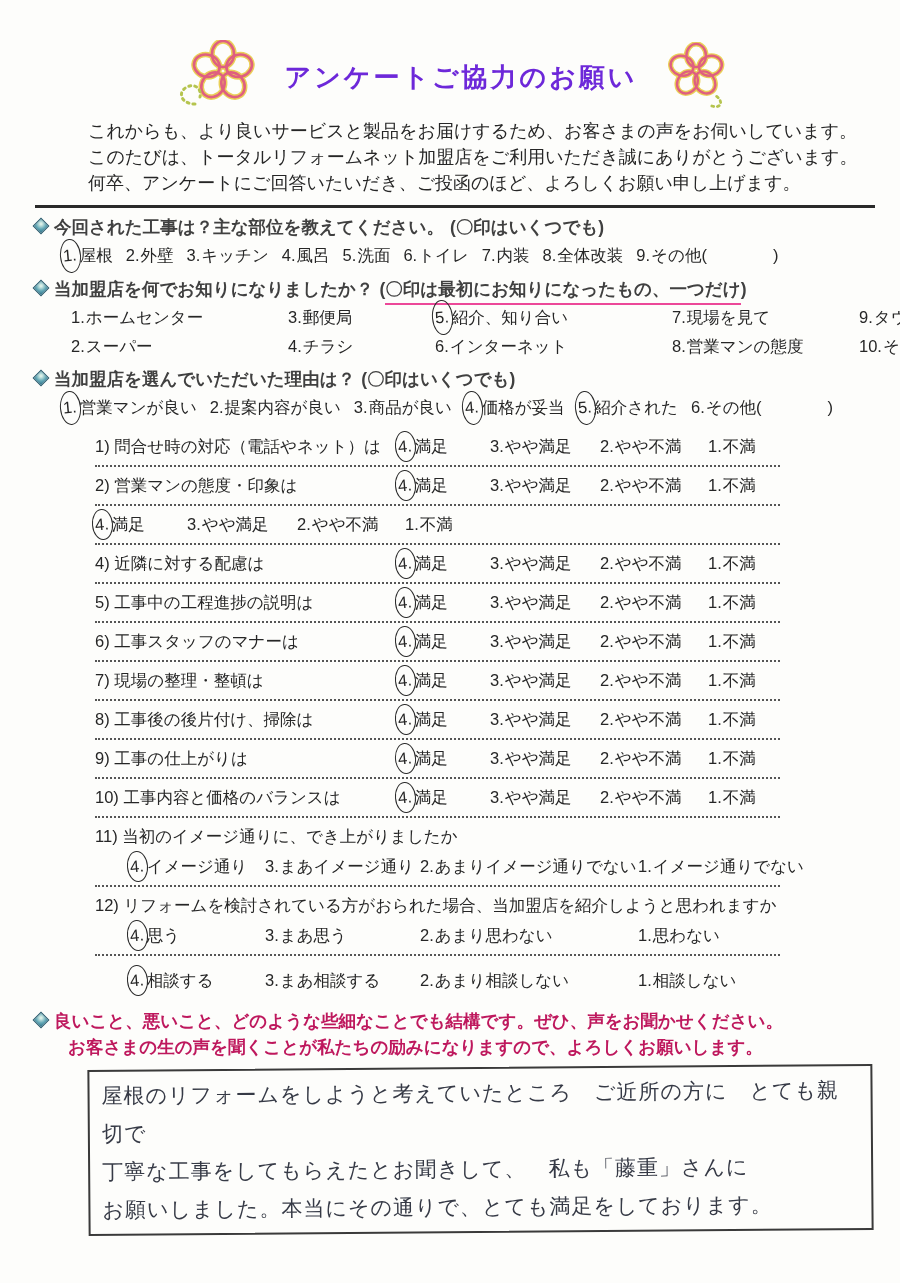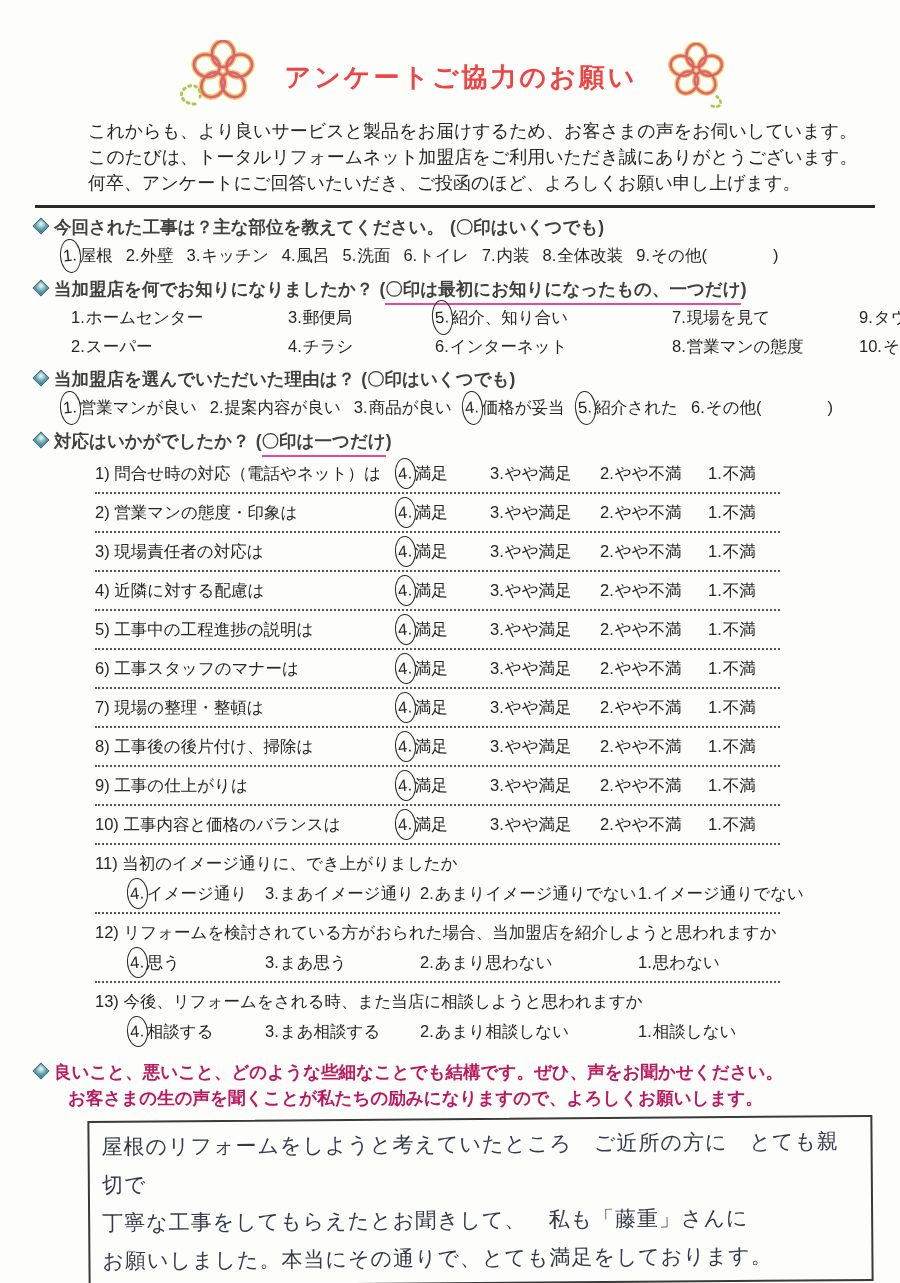--- a/index.html
+++ b/index.html
@@ -7,21 +7,21 @@
     width:900px;height:1283px;overflow:hidden;box-sizing:border-box;
     background:#fdfdfb;color:#262626;
     font-family:"Liberation Sans","DejaVu Sans",sans-serif;
     font-size:16.5px;
   }
   .page{padding:34px 25px 0 35px;box-sizing:border-box;}
   
   .header{display:flex;align-items:center;justify-content:center;margin-top:6px;}
   .flower{flex:0 0 auto;}
   .flower.right svg{transform:scaleX(-1);}
-  h1.title{font-size:26px;font-weight:bold;letter-spacing:3px;margin:0 22px;color:#ef4444;}
+  h1.title{font-size:26px;font-weight:bold;letter-spacing:3px;margin:0 22px;color:#6d28d9;}
   
   .intro{margin:4px 0 0 53px;}
   .intro p{margin:0;font-size:18px;line-height:26px;}
   hr.thick{border:none;border-top:3px solid #2a2a2a;margin:9px 0 3px 0;}
   
   .qhead{margin:7px 0 2px 0;font-weight:bold;font-size:17.5px;color:#404040;}
   .diamond{display:inline-block;width:10px;height:10px;margin:0 7px 0 0;transform:rotate(45deg);
     background:radial-gradient(circle at 35% 35%,#d9efe7 10%,#63a8b6 55%,#2b6d86 100%);
     border:1px solid #27596b;vertical-align:1px;}
   .qnote{margin-left:6px;}
@@ -156,23 +156,20 @@
         <span class="opt"><span class="num circled">1.</span><span class="lab">営業マンが良い</span></span>
         <span class="opt"><span class="num">2.</span><span class="lab">提案内容が良い</span></span>
         <span class="opt"><span class="num">3.</span><span class="lab">商品が良い</span></span>
         <span class="opt"><span class="num circled">4.</span><span class="lab">価格が妥当</span></span>
         <span class="opt"><span class="num circled">5.</span><span class="lab">紹介された</span></span>
         <span class="opt"><span class="num">6.</span><span class="lab">その他(　　　　)</span></span>
       </div>
   </section>
 
   <section>
-    <div class="qhead">
-      <span class="diamond"></span><span>対応はいかがでしたか？</span><span class="qnote"><span>(</span><span class="unote">〇印は一つだけ</span><span>)</span></span>
-    </div>
     <div class="q4block" id="q4-items">
         <div class="q4item">
           <div class="irow">
             <div class="ilabel">1) 問合せ時の対応（電話やネット）は</div>
             <div class="opts scale">
               <span class="opt"><span class="num circled">4.</span><span class="lab">満足</span></span>
               <span class="opt"><span class="num">3.</span><span class="lab">やや満足</span></span>
               <span class="opt"><span class="num">2.</span><span class="lab">やや不満</span></span>
               <span class="opt"><span class="num">1.</span><span class="lab">不満</span></span>
             </div>
@@ -184,21 +181,20 @@
             <div class="opts scale">
               <span class="opt"><span class="num circled">4.</span><span class="lab">満足</span></span>
               <span class="opt"><span class="num">3.</span><span class="lab">やや満足</span></span>
               <span class="opt"><span class="num">2.</span><span class="lab">やや不満</span></span>
               <span class="opt"><span class="num">1.</span><span class="lab">不満</span></span>
             </div>
           </div>
         </div>
         <div class="q4item">
           <div class="irow">
-            <div class="ilabel">3) 現場責任者の対応は</div>
             <div class="opts scale">
               <span class="opt"><span class="num circled">4.</span><span class="lab">満足</span></span>
               <span class="opt"><span class="num">3.</span><span class="lab">やや満足</span></span>
               <span class="opt"><span class="num">2.</span><span class="lab">やや不満</span></span>
               <span class="opt"><span class="num">1.</span><span class="lab">不満</span></span>
             </div>
           </div>
         </div>
         <div class="q4item">
           <div class="irow">
@@ -289,21 +285,20 @@
         <div class="q4item stacked">
           <div class="ilabel">12) リフォームを検討されている方がおられた場合、当加盟店を紹介しようと思われますか</div>
           <div class="opts sgrid">
             <span class="opt"><span class="num circled">4.</span><span class="lab">思う</span></span>
             <span class="opt"><span class="num">3.</span><span class="lab">まあ思う</span></span>
             <span class="opt"><span class="num">2.</span><span class="lab">あまり思わない</span></span>
             <span class="opt"><span class="num">1.</span><span class="lab">思わない</span></span>
           </div>
         </div>
         <div class="q4item stacked">
-          <div class="ilabel">13) 今後、リフォームをされる時、また当店に相談しようと思われますか</div>
           <div class="opts sgrid">
             <span class="opt"><span class="num circled">4.</span><span class="lab">相談する</span></span>
             <span class="opt"><span class="num">3.</span><span class="lab">まあ相談する</span></span>
             <span class="opt"><span class="num">2.</span><span class="lab">あまり相談しない</span></span>
             <span class="opt"><span class="num">1.</span><span class="lab">相談しない</span></span>
           </div>
         </div>
       </div>
   </section>
 

